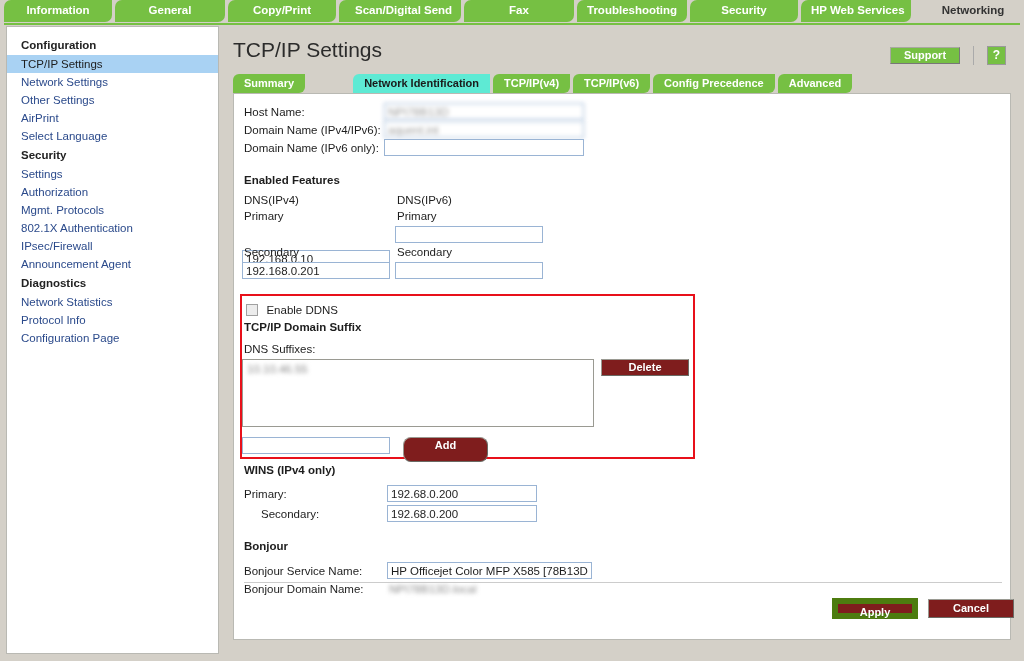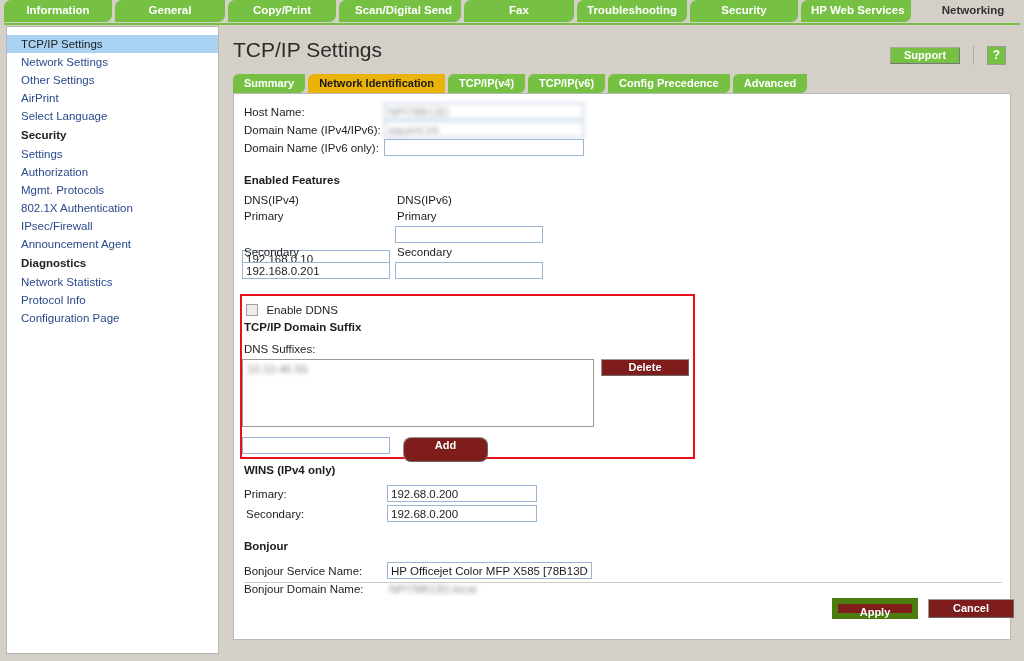--- a/index.html
+++ b/index.html
@@ -121,22 +121,23 @@
   .subtab {
     height: 19px; line-height: 18px;
     margin-right: 3px; padding: 0 11px;
     background: #76c043; color: #ffffff;
     font-size: 11px; font-weight: bold;
     border-top-left-radius: 6px;
     border-bottom-right-radius: 6px;
     white-space: nowrap; cursor: pointer;
   }
   .subtab.active {
-    background: #eab308; color: #1a1a1a;
+    background: #5eead4; color: #1a1a1a;
     border-bottom-right-radius: 0;
+    margin-left: 45px;
   }
 
   .panel {
     position: absolute; left: 8px; top: 67px;
     width: 778px; height: 547px;
     background: #ffffff;
     border: 1px solid #b9b9b3;
   }
 
   .lbl { font-size: 11.5px; color: #1d1d1d; }
@@ -215,20 +216,21 @@
       <div class="ttab" style="min-width: 110px;">Troubleshooting</div>
       <div class="ttab" style="min-width: 108px;">Security</div>
       <div class="ttab" style="min-width: 110px;">HP Web Services</div>
       <div class="ttab active" style="min-width: 118px;">Networking</div>
     </div>
   <div class="topnav-underline"></div>
 
   <div class="framewrap">
 
     <div class="sidebar" id="sidebar">
+        <div class="side-head">Configuration</div>
         <div class="side-link sel">TCP/IP Settings</div>
         <div class="side-link">Network Settings</div>
         <div class="side-link">Other Settings</div>
         <div class="side-link">AirPrint</div>
         <div class="side-link">Select Language</div>
         <div class="side-head">Security</div>
         <div class="side-link">Settings</div>
         <div class="side-link">Authorization</div>
         <div class="side-link">Mgmt. Protocols</div>
         <div class="side-link">802.1X Authentication</div>
@@ -302,21 +304,21 @@
         <div class="grnbtn" style="position:absolute;left:367px;top:265px;width:88px;height:17px;line-height:15px;">Delete</div>
 
         <input class="txt" style="position: absolute; left: 8px; top: 343px; width: 148px;" value="">
         <div class="grnbtn" style="position:absolute;left:169px;top:343px;width:85px;height:25px;line-height:15px;border-radius:8px;">Add</div>
 
         <div style="position:absolute;left:10px;top:370px;" class="lbl bold">WINS (IPv4 only)</div>
 
         <div style="position:absolute;left:10px;top:394px;" class="lbl">Primary:</div>
         <input class="txt" style="position: absolute; left: 153px; top: 391px; width: 150px;" value="192.68.0.200">
 
-        <div style="position:absolute;left:12px;top:414px;" class="lbl">Secondary:</div>
+        <div style="position:absolute;left:27px;top:414px;" class="lbl">Secondary:</div>
         <input class="txt" style="position: absolute; left: 153px; top: 411px; width: 150px;" value="192.68.0.200">
 
         <div style="position:absolute;left:10px;top:446px;" class="lbl bold">Bonjour</div>
 
         <div style="position:absolute;left:10px;top:471px;" class="lbl">Bonjour Service Name:</div>
         <input class="txt" style="position: absolute; left: 153px; top: 468px; width: 205px;" value="HP Officejet Color MFP X585 [78B13D]">
 
         <div style="position:absolute;left:10px;top:489px;" class="lbl">Bonjour Domain Name:</div>
         <div class="static-blur" style="position:absolute;left:155px;top:489px;">NPI78B13D.local</div>
 

